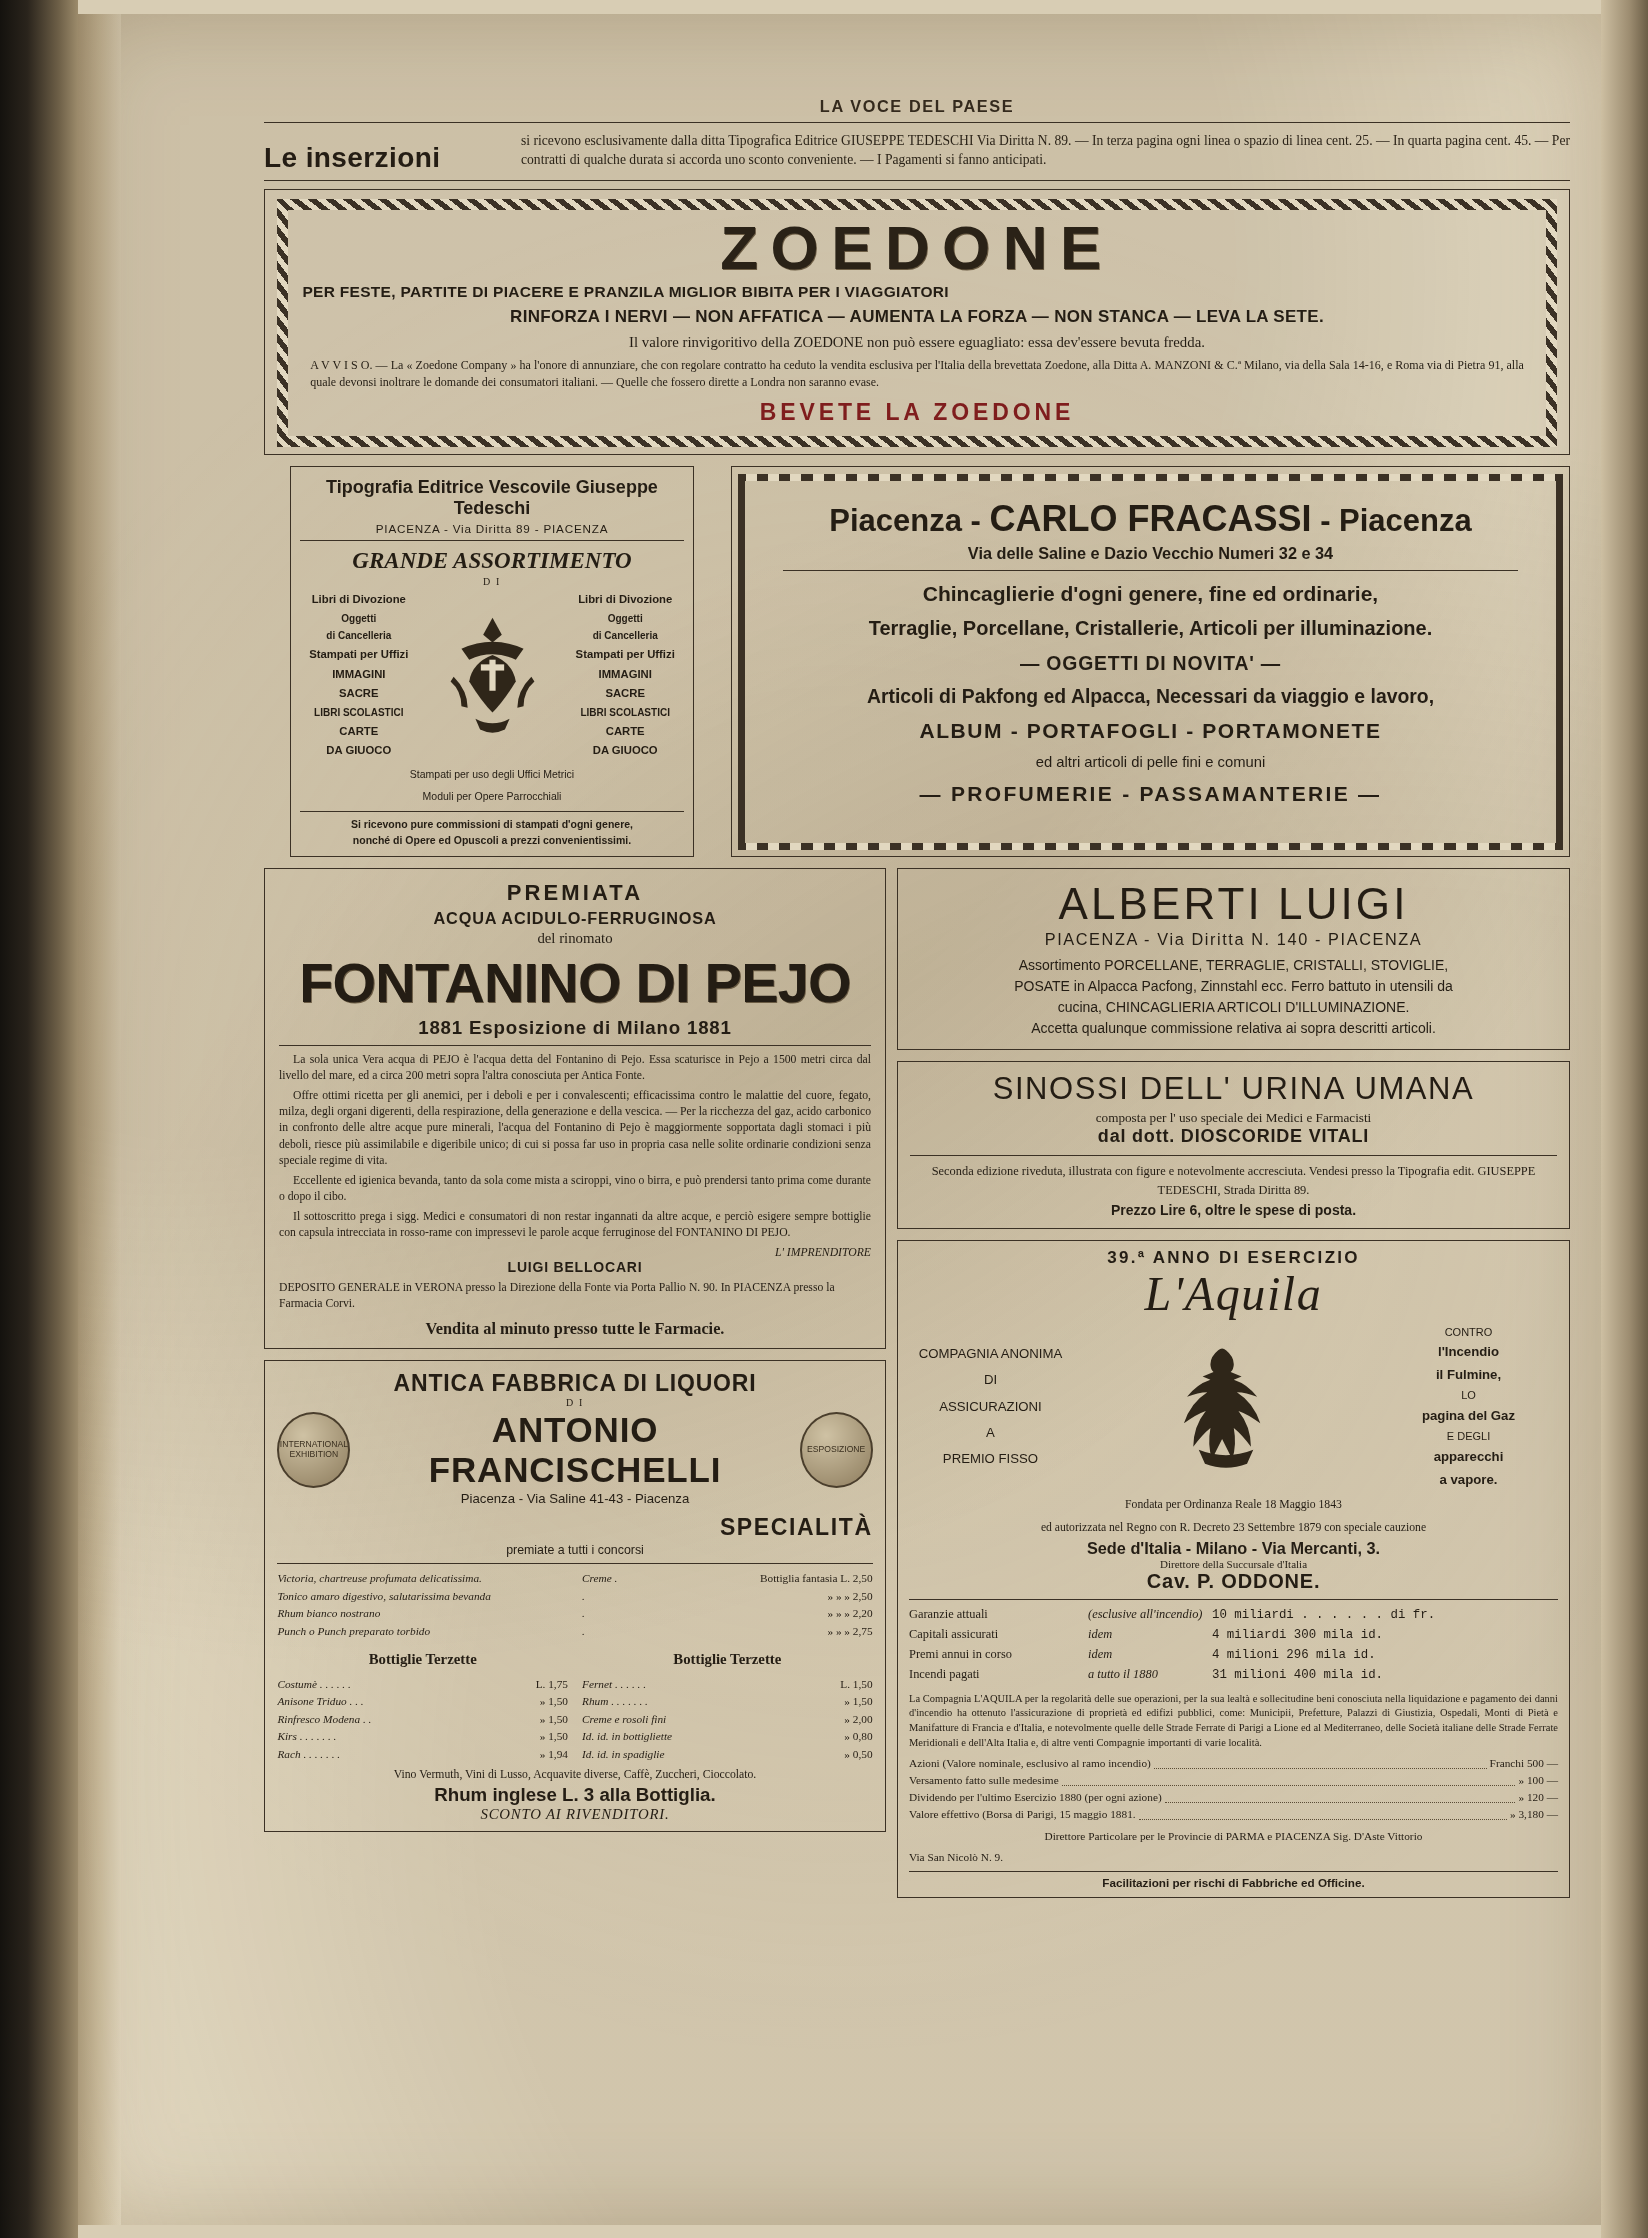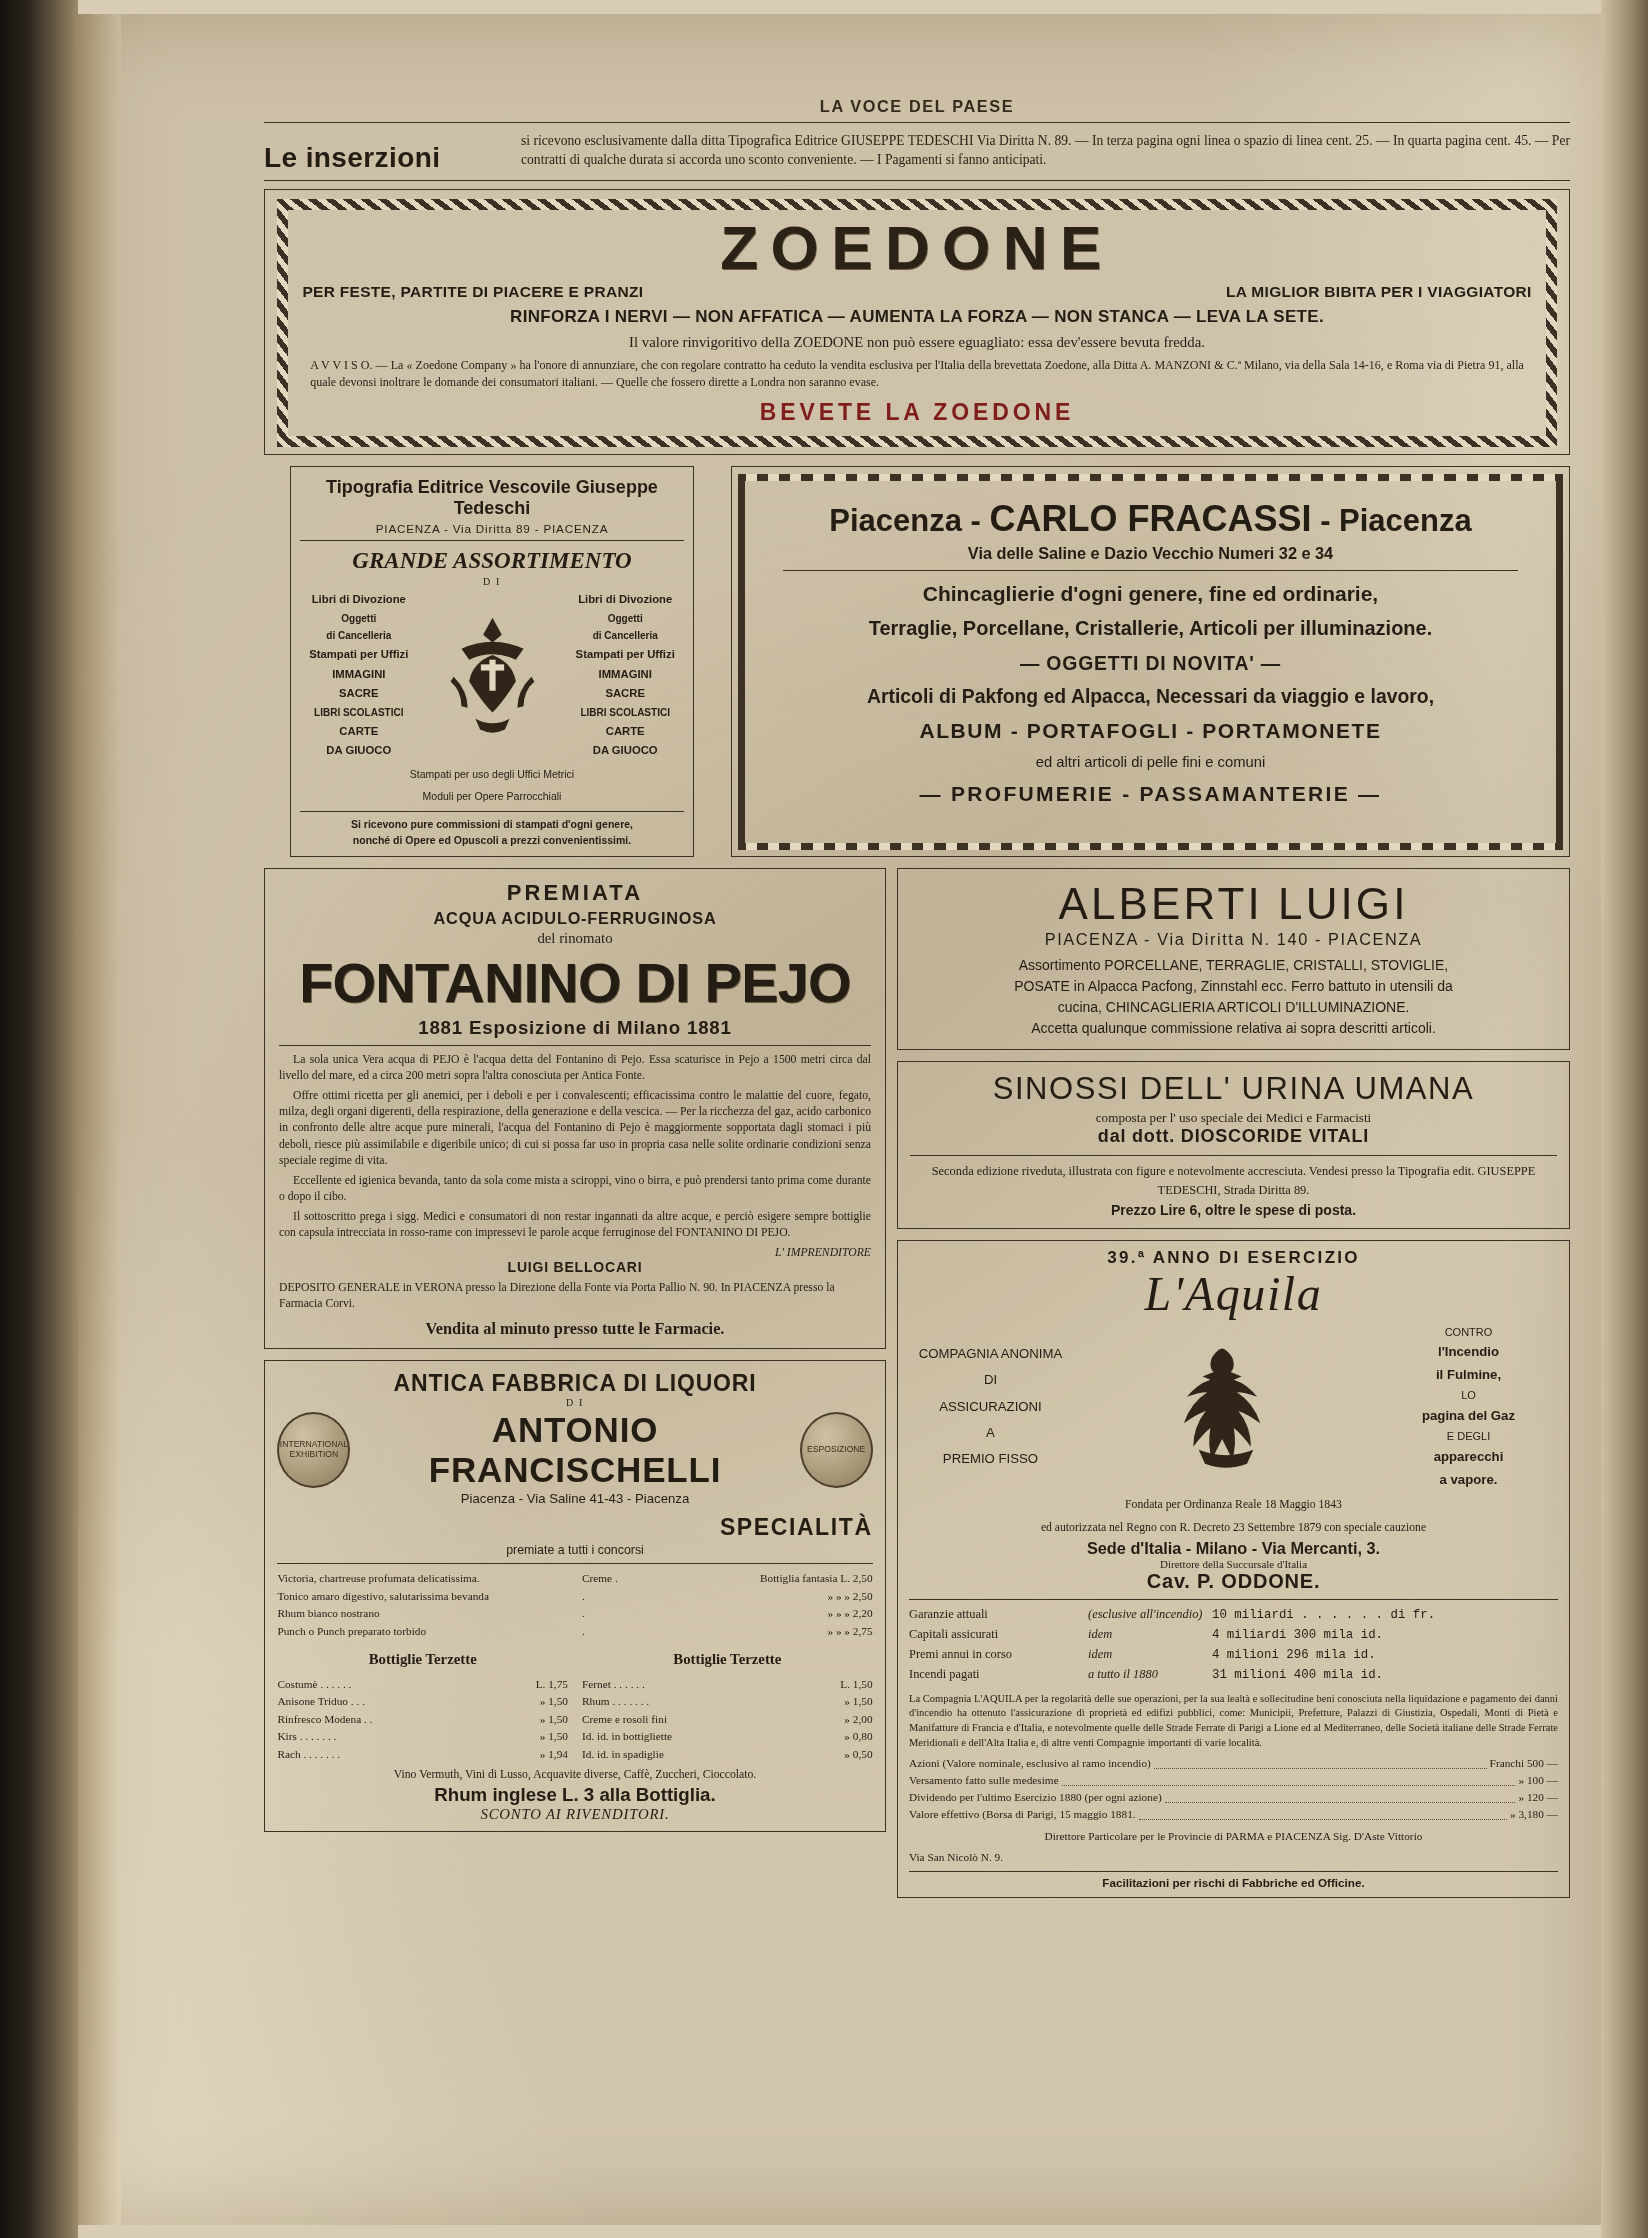--- a/index.html
+++ b/index.html
@@ -69,21 +69,21 @@
   .zoe-frame{
     border:11px solid transparent;
     border-image: repeating-linear-gradient(45deg,#3b3125 0 6.2px,#e2d8c0 6.2px 12.4px) 14;
     padding:4.7px 14px 7.8px 14px;
   }
   .zoe-title{
     text-align:center;font-family:"Liberation Sans", sans-serif;font-weight:bold;
     font-size:62px;letter-spacing:12.4px;color:#2a2217;line-height:1.05;
     text-shadow:0.8px 0.8px 0 #6b5c44;
   }
-  .zoe-row{display:flex;justify-content:space-between;font-family:"Liberation Sans", sans-serif;
+  .zoe-row{display:flex;justify-content:flex-start;font-family:"Liberation Sans", sans-serif;
     font-size:15.5px;font-weight:bold;letter-spacing:0.3px;margin-top:3.1px;}
   .zoe-center{text-align:center;font-family:"Liberation Sans", sans-serif;font-weight:bold;
     font-size:17px;letter-spacing:0.3px;margin-top:6.2px;}
   .zoe-sub{text-align:center;font-size:14.8px;margin-top:6.2px;}
   .zoe-inner{
     border:0.8px solid #3b3125;margin:12.4px 31px 7.8px 31px;padding:7.8px 6.2px 6.2px 6.2px;
   }
   .zoe-inner .l1{text-align:center;font-size:14.4px;}
   .zoe-inner .l2{text-align:center;font-size:16.3px;font-weight:bold;font-family:"Liberation Sans",sans-serif;}
   .zoe-inner .l3{text-align:center;font-size:11.7px;}
@@ -157,21 +157,21 @@
   #liq .addr{text-align:center;font-family:"Liberation Sans",sans-serif;font-size:13.2px;margin-top:1.6px;}
   #liq .spec{text-align:right;font-family:"Liberation Sans",sans-serif;font-weight:bold;font-size:23px;letter-spacing:1.6px;margin-top:7.8px;}
   #liq .spec2{text-align:center;font-family:"Liberation Sans",sans-serif;font-size:12.4px;margin-top:1.6px;border-bottom:0.8px solid #3b3125;padding-bottom:6.2px;}
   .medal{width:72px;height:72px;border-radius:50%;border:2.3px solid #4a3e2c;
     background:radial-gradient(circle at 35% 30%,#cfc2a4,#8d7c5d);
     display:flex;align-items:center;justify-content:center;font-size:8.6px;
     text-align:center;color:#3a2f1f;font-family:"Liberation Sans",sans-serif;line-height:1.1;}
   .liq-cols{display:flex;gap:14px;margin-top:6.2px;font-size:11.3px;}
   .liq-cols .c{flex:1;}
   .liq-line{display:flex;justify-content:space-between;line-height:1.55;}
-  .liq-line .nm{white-space:nowrap;overflow:hidden;}
+  .liq-line .nm{white-space:nowrap;overflow:hidden;font-style:italic;}
   .liq-line .pr{white-space:nowrap;padding-left:6.2px;}
   .liq-sub{text-align:center;font-weight:bold;font-size:14.8px;font-family:"Liberation Serif",serif;margin:4.7px 0 1.6px;}
   #liq .vermuth{font-size:11.7px;text-align:center;margin-top:4.7px;}
   #liq .rhum{text-align:center;font-family:"Liberation Sans",sans-serif;font-weight:bold;font-size:18.7px;margin-top:3.1px;}
   #liq .sconto{text-align:center;font-style:italic;font-size:14.8px;letter-spacing:0.8px;}
 
   
   #alberti{border:1.6px solid #3b3125;padding:9.3px 12.4px;}
   #alberti .t{text-align:center;font-family:"Liberation Sans",sans-serif;font-size:44px;letter-spacing:3.1px;}
   #alberti .a{text-align:center;font-family:"Liberation Sans",sans-serif;font-size:16.3px;letter-spacing:1.6px;margin-top:1.6px;}

